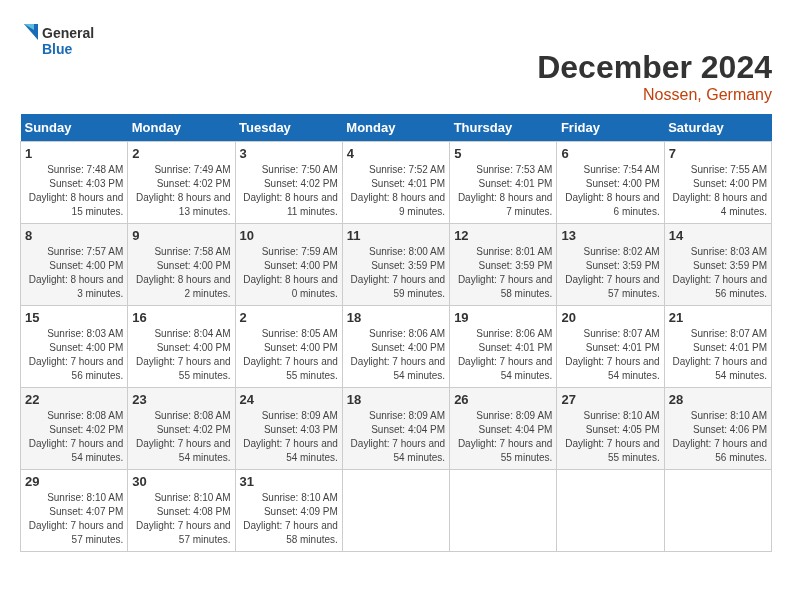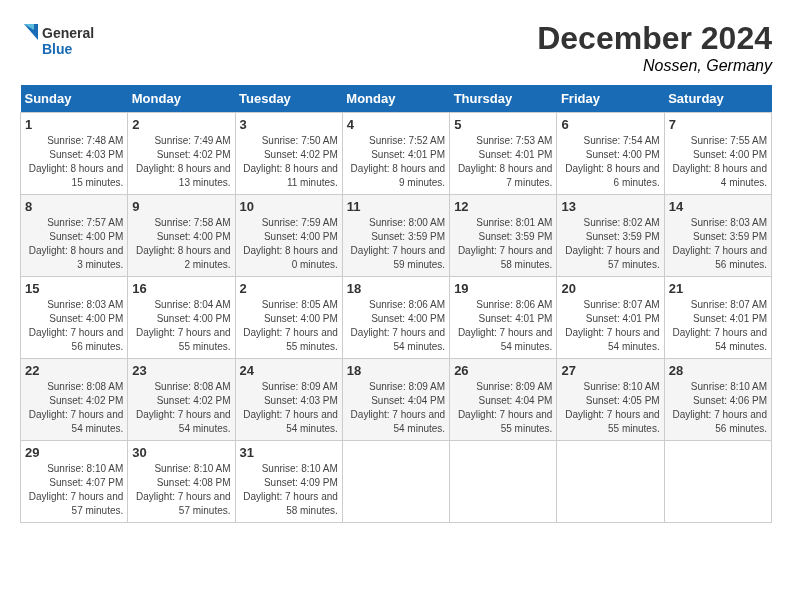--- a/index.html
+++ b/index.html
@@ -20,25 +20,25 @@
       display: flex;
       align-items: flex-end;
     }
     .title-area {
       text-align: right;
     }
     .month-title {
       font-size: 32px;
       font-weight: bold;
       color: #333;
+      margin-top: 29px;
     }
     .location {
       font-size: 16px;
-      color: #000000;
-      font-style: italic;
+      color: #c2410c;
     }
     table {
       width: 100%;
       border-collapse: collapse;
       font-size: 11px;
     }
     th {
       background-color: #1a6bb5;
       color: white;
       padding: 6px 4px;

